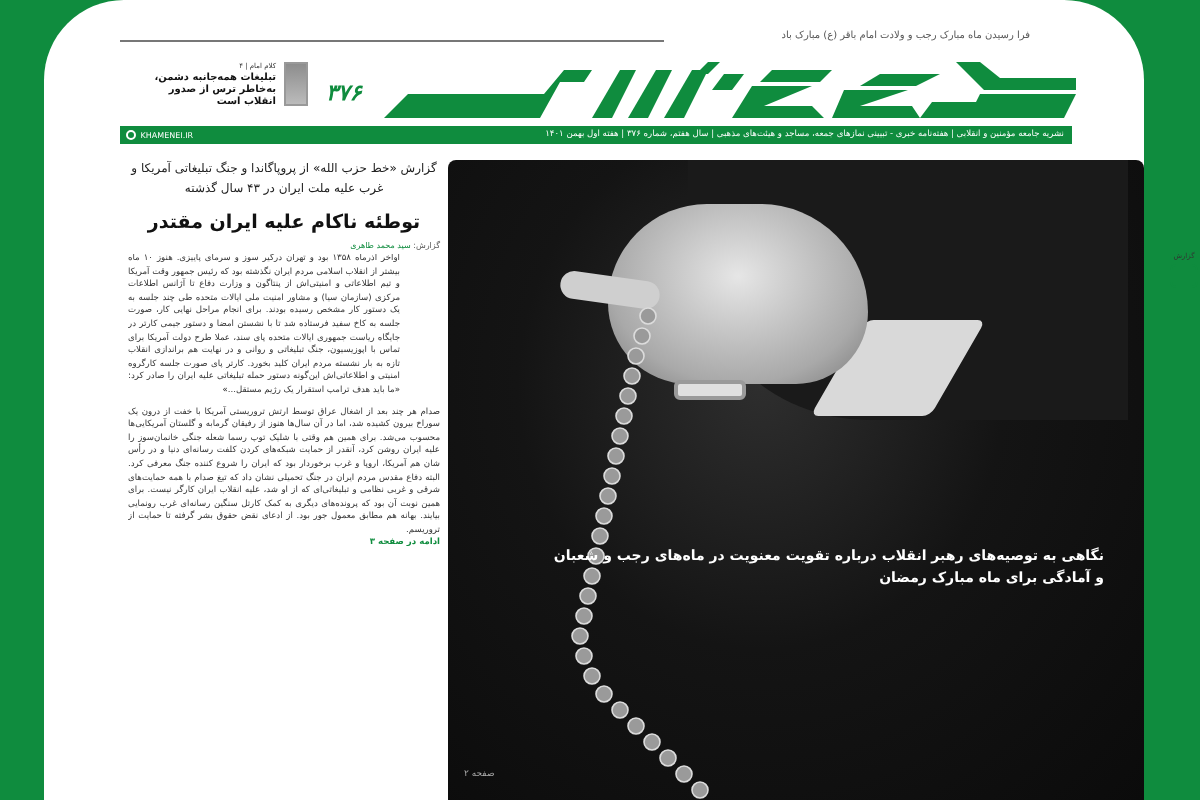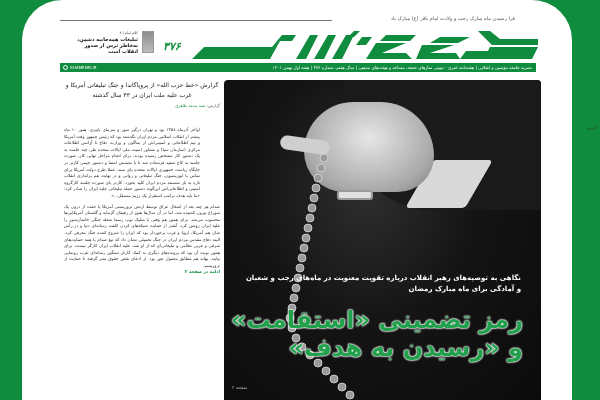--- a/index.html
+++ b/index.html
@@ -45,21 +45,21 @@
   }
 
   .green-band {
     position: absolute; left: 60px; top: 63px; width: 476px; height: 9px; background: #0f8c3e;
     color: #fff; font-size: 4.3px; line-height: 9px; padding: 0 4px; white-space: nowrap; overflow: hidden;
   }
   .green-band .site { position: absolute; left: 3px; top: 0; direction: ltr; font-size: 4px; }
   .green-band .site-icon { display: inline-block; width: 5px; height: 5px; border-radius: 50%; border: 1px solid #fff; vertical-align: middle; margin-right: 1px; }
 
   .photo {
-    position: absolute; left: 224px; top: 80px; width: 317px; height: 320px;
+    position: absolute; left: 224px; top: 80px; width: 348px; height: 320px;
     background: radial-gradient(ellipse at 45% 35%, #2e2e2e 0%, #141414 45%, #0b0b0b 100%);
     border-radius: 4px 4px 0 0; overflow: hidden;
   }
   .photo .sleeve { position: absolute; left: 120px; top: 0; width: 220px; height: 130px; background: #1a1a1a; border-radius: 0 0 0 90px; }
   .photo .cuff { position: absolute; left: 195px; top: 80px; width: 60px; height: 48px; background: #d9d9d9; transform: skewX(-30deg); border-radius: 4px; }
   .photo .hand {
     position: absolute; left: 80px; top: 22px; width: 130px; height: 90px;
     background: radial-gradient(ellipse at 50% 40%, #e6e6e6, #a9a9a9 70%, #7a7a7a);
     border-radius: 55px 60px 40px 45px;
   }
@@ -136,20 +136,21 @@
 <div class="green-band">
   <span>نشریه جامعه مؤمنین و انقلابی | هفته‌نامه خبری - تبیینی نمازهای جمعه، مساجد و هیئت‌های مذهبی | سال هفتم، شماره ۳۷۶ | هفته اول بهمن ۱۴۰۱</span>
   <span class="site">
     <span class="site-icon"></span>
     <span>KHAMENEI.IR</span>
   </span>
 </div>
 
 <div class="article">
   <div class="lead">گزارش «خط حزب الله» از پروپاگاندا و جنگ تبلیغاتی آمریکا و غرب علیه ملت ایران در ۴۳ سال گذشته</div>
+  <div class="title">توطئه ناکام علیه ایران مقتدر</div>
   <div class="byline">
     <b>گزارش:</b>
     <span>سید محمد طاهری</span>
   </div>
 </div>
 
 <div class="body-text">
   <div class="first">اواخر آذرماه ۱۳۵۸ بود و تهران درگیر سوز و سرمای پاییزی. هنوز ۱۰ ماه بیشتر از انقلاب اسلامی مردم ایران نگذشته بود که رئیس جمهور وقت آمریکا و تیم اطلاعاتی و امنیتی‌اش از پنتاگون و وزارت دفاع تا آژانس اطلاعات مرکزی (سازمان سیا) و مشاور امنیت ملی ایالات متحده طی چند جلسه به یک دستور کار مشخص رسیده بودند. برای انجام مراحل نهایی کار، صورت جلسه به کاخ سفید فرستاده شد تا با نشستن امضا و دستور جیمی کارتر در جایگاه ریاست جمهوری ایالات متحده پای سند، عملا طرح دولت آمریکا برای تماس با اپوزیسیون، جنگ تبلیغاتی و روانی و در نهایت هم براندازی انقلاب تازه به بار نشسته مردم ایران کلید بخورد. کارتر پای صورت جلسه کارگروه امنیتی و اطلاعاتی‌اش این‌گونه دستور حمله تبلیغاتی علیه ایران را صادر کرد: «ما باید هدف ترامپ استقرار یک رژیم مستقل...» </div>
   <div class="p2">صدام هر چند بعد از اشغال عراق توسط ارتش تروریستی آمریکا با خفت از درون یک سوراخ بیرون کشیده شد، اما در آن سال‌ها هنوز از رفیقان گرمابه و گلستان آمریکایی‌ها محسوب می‌شد. برای همین هم وقتی با شلیک توپ رسما شعله جنگی خانمان‌سوز را علیه ایران روشن کرد، آنقدر از حمایت شبکه‌های کردن کلفت رسانه‌ای دنیا و در رأس شان هم آمریکا، اروپا و غرب برخوردار بود که ایران را شروع کننده جنگ معرفی کرد. البته دفاع مقدس مردم ایران در جنگ تحمیلی نشان داد که تیغ صدام با همه حمایت‌های شرقی و غربی نظامی و تبلیغاتی‌ای که از او شد، علیه انقلاب ایران کارگر نیست. برای همین نوبت آن بود که پرونده‌های دیگری به کمک کارتل سنگین رسانه‌ای غرب رونمایی بیایند. بهانه هم مطابق معمول جور بود. از ادعای نقض حقوق بشر گرفته تا حمایت از تروریسم.</div>
   <span class="cont">ادامه در صفحه ۳</span>
@@ -190,18 +191,14 @@
         <circle cx="38" cy="197" r="4"></circle>
         <circle cx="46" cy="205" r="4"></circle>
       <circle cx="54" cy="213" r="4"></circle>
         <circle cx="62" cy="221" r="4"></circle>
         <circle cx="70" cy="229" r="4"></circle>
       <circle cx="78" cy="237" r="4"></circle>
         <circle cx="86" cy="245" r="4"></circle>
     </g>
   </svg>
   <div class="sub">نگاهی به توصیه‌های رهبر انقلاب درباره تقویت معنویت در ماه‌های رجب و شعبان و آمادگی برای ماه مبارک رمضان</div>
-  <div class="headline">
-    <div>رمز تضمینی «استقامت»</div>
-    <div>و «رسیدن به هدف»</div>
-  </div>
   <div class="pageref">صفحه ۲</div>
 </div>
 
 </body></html>

